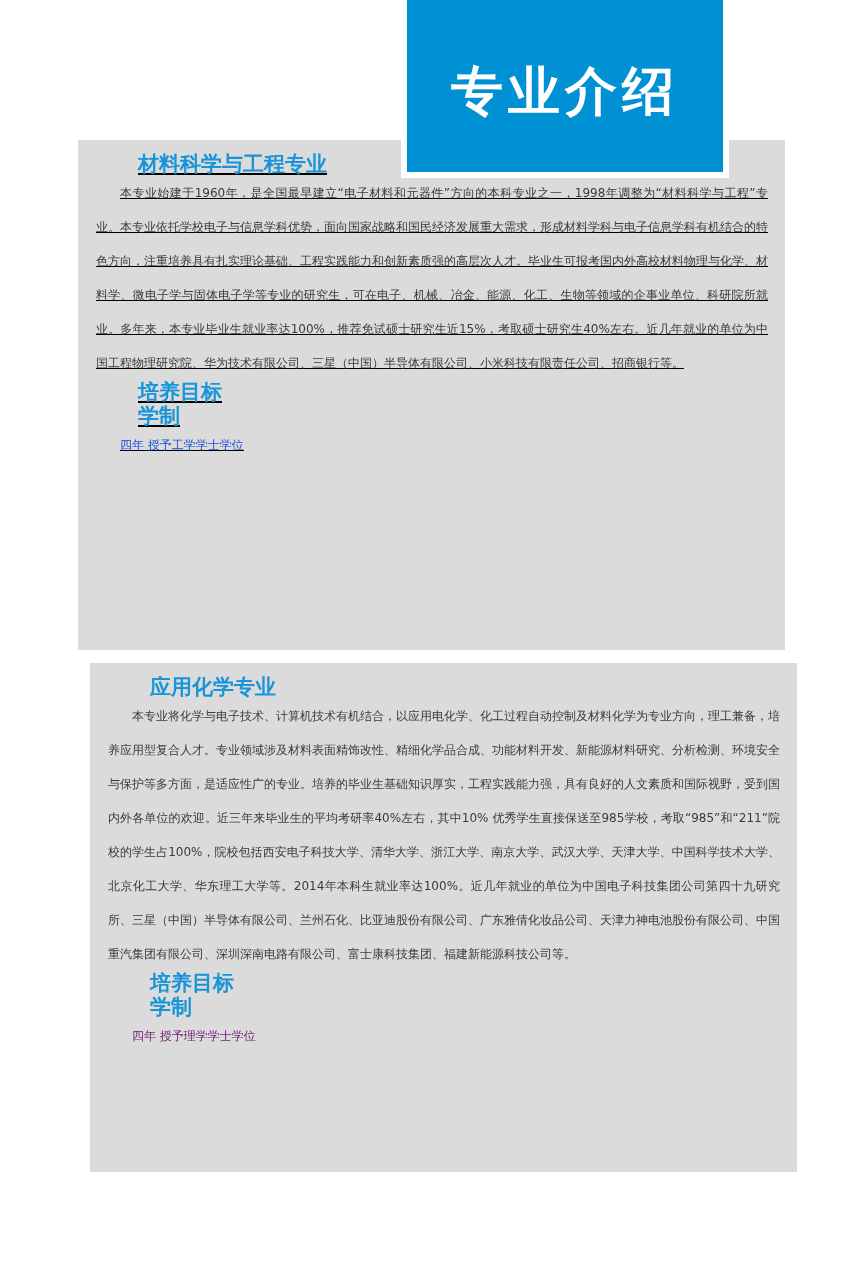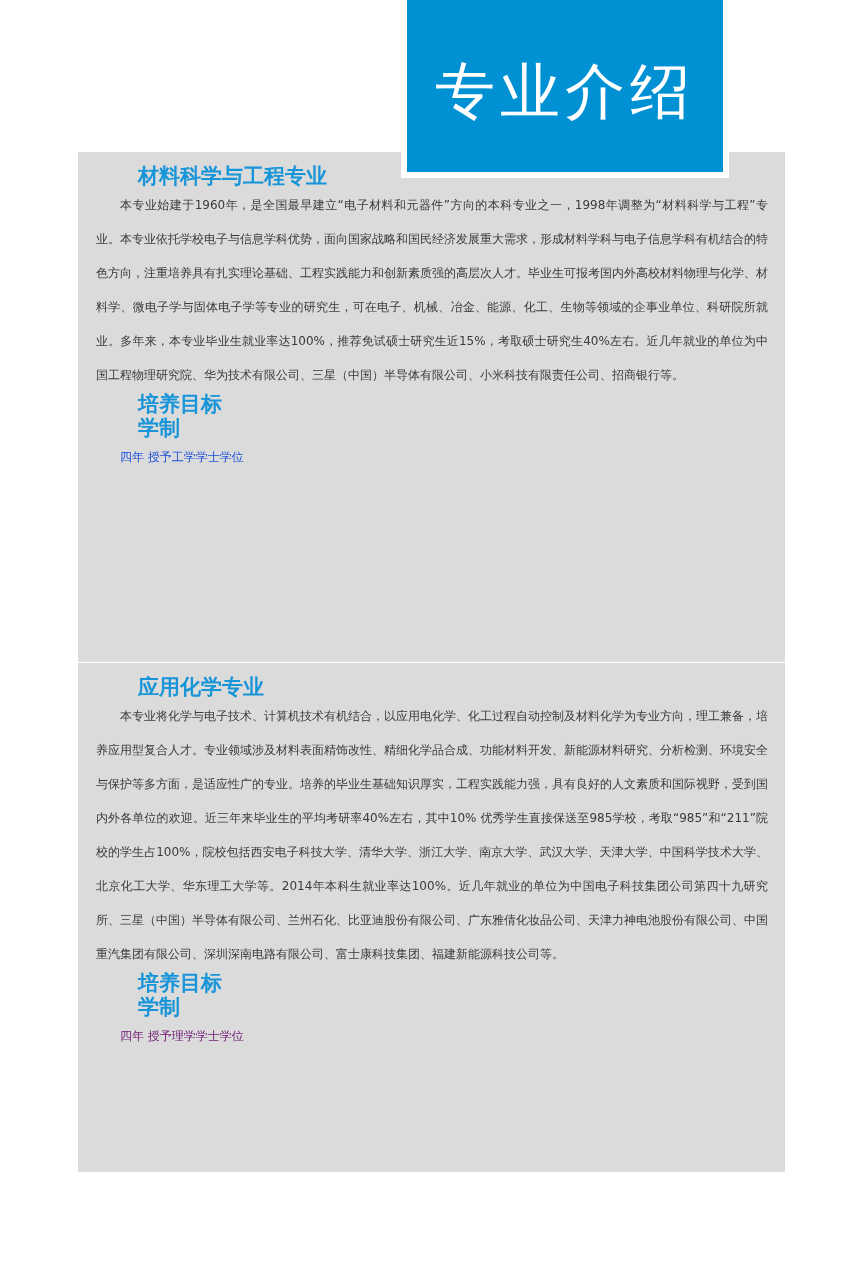--- a/index.html
+++ b/index.html
@@ -23,36 +23,36 @@
     height: 174px;
     background: #0091d5;
     border: 6px solid #ffffff;
     z-index: 2;
     display: flex;
     align-items: center;
     justify-content: center;
   }
   .banner-title {
     color: #ffffff;
-    font-size: 60px;
-    font-weight: 400;
+    font-size: 52px;
+    font-weight: 700;
     letter-spacing: 5px;
     padding-top: 14px;
     white-space: nowrap;
   }
   .card {
     position: absolute;
     left: 78px;
     width: 707px;
     background: #dbdbdb;
     box-sizing: border-box;
     padding: 12px 17px 0 18px;
     z-index: 1;
   }
-  .card-1 { top: 152px; height: 510px; }
+  .card-1 { top: 140px; height: 510px; text-decoration: underline; }
   .card-2 { top: 663px; height: 509px; }
   .card h2, .card h3 {
     margin: 0;
     color: #1795d8;
     font-size: 21px;
     line-height: 24px;
     font-weight: bold;
     text-indent: 2em;
   }
   .card p {
@@ -74,21 +74,21 @@
   </div>
 
   <section class="card card-1" style="background-color: rgb(219, 219, 219);">
     <h2 style="color: rgb(23, 149, 216);">材料科学与工程专业</h2>
     <p style="color: rgb(58, 58, 58);">本专业始建于1960年，是全国最早建立“电子材料和元器件”方向的本科专业之一，1998年调整为“材料科学与工程”专业。本专业依托学校电子与信息学科优势，面向国家战略和国民经济发展重大需求，形成材料学科与电子信息学科有机结合的特色方向，注重培养具有扎实理论基础、工程实践能力和创新素质强的高层次人才。毕业生可报考国内外高校材料物理与化学、材料学、微电子学与固体电子学等专业的研究生，可在电子、机械、冶金、能源、化工、生物等领域的企事业单位、科研院所就业。多年来，本专业毕业生就业率达100%，推荐免试硕士研究生近15%，考取硕士研究生40%左右。近几年就业的单位为中国工程物理研究院、华为技术有限公司、三星（中国）半导体有限公司、小米科技有限责任公司、招商银行等。</p>
     <h3 style="color: rgb(23, 149, 216);">培养目标</h3>
     <h3 style="color: rgb(23, 149, 216);">学制</h3>
     <p style="color: #1d4ed8;">四年  授予工学学士学位</p>
   </section>
 
-  <section class="card card-2" style="background-color: rgb(219, 219, 219);">
+  <section class="card card-2" style="background-color: rgb(219, 219, 219); margin-left: 12px;">
     <h2 style="color: rgb(23, 149, 216);">应用化学专业</h2>
     <p style="color: rgb(58, 58, 58);">本专业将化学与电子技术、计算机技术有机结合，以应用电化学、化工过程自动控制及材料化学为专业方向，理工兼备，培养应用型复合人才。专业领域涉及材料表面精饰改性、精细化学品合成、功能材料开发、新能源材料研究、分析检测、环境安全与保护等多方面，是适应性广的专业。培养的毕业生基础知识厚实，工程实践能力强，具有良好的人文素质和国际视野，受到国内外各单位的欢迎。近三年来毕业生的平均考研率40%左右，其中10% 优秀学生直接保送至985学校，考取“985”和“211”院校的学生占100%，院校包括西安电子科技大学、清华大学、浙江大学、南京大学、武汉大学、天津大学、中国科学技术大学、北京化工大学、华东理工大学等。2014年本科生就业率达100%。近几年就业的单位为中国电子科技集团公司第四十九研究所、三星（中国）半导体有限公司、兰州石化、比亚迪股份有限公司、广东雅倩化妆品公司、天津力神电池股份有限公司、中国重汽集团有限公司、深圳深南电路有限公司、富士康科技集团、福建新能源科技公司等。</p>
     <h3 style="color: rgb(23, 149, 216);">培养目标</h3>
     <h3 style="color: rgb(23, 149, 216);">学制</h3>
     <p style="color: #701a75;">四年 授予理学学士学位</p>
   </section>
 
 </div>
 
 </body></html>

